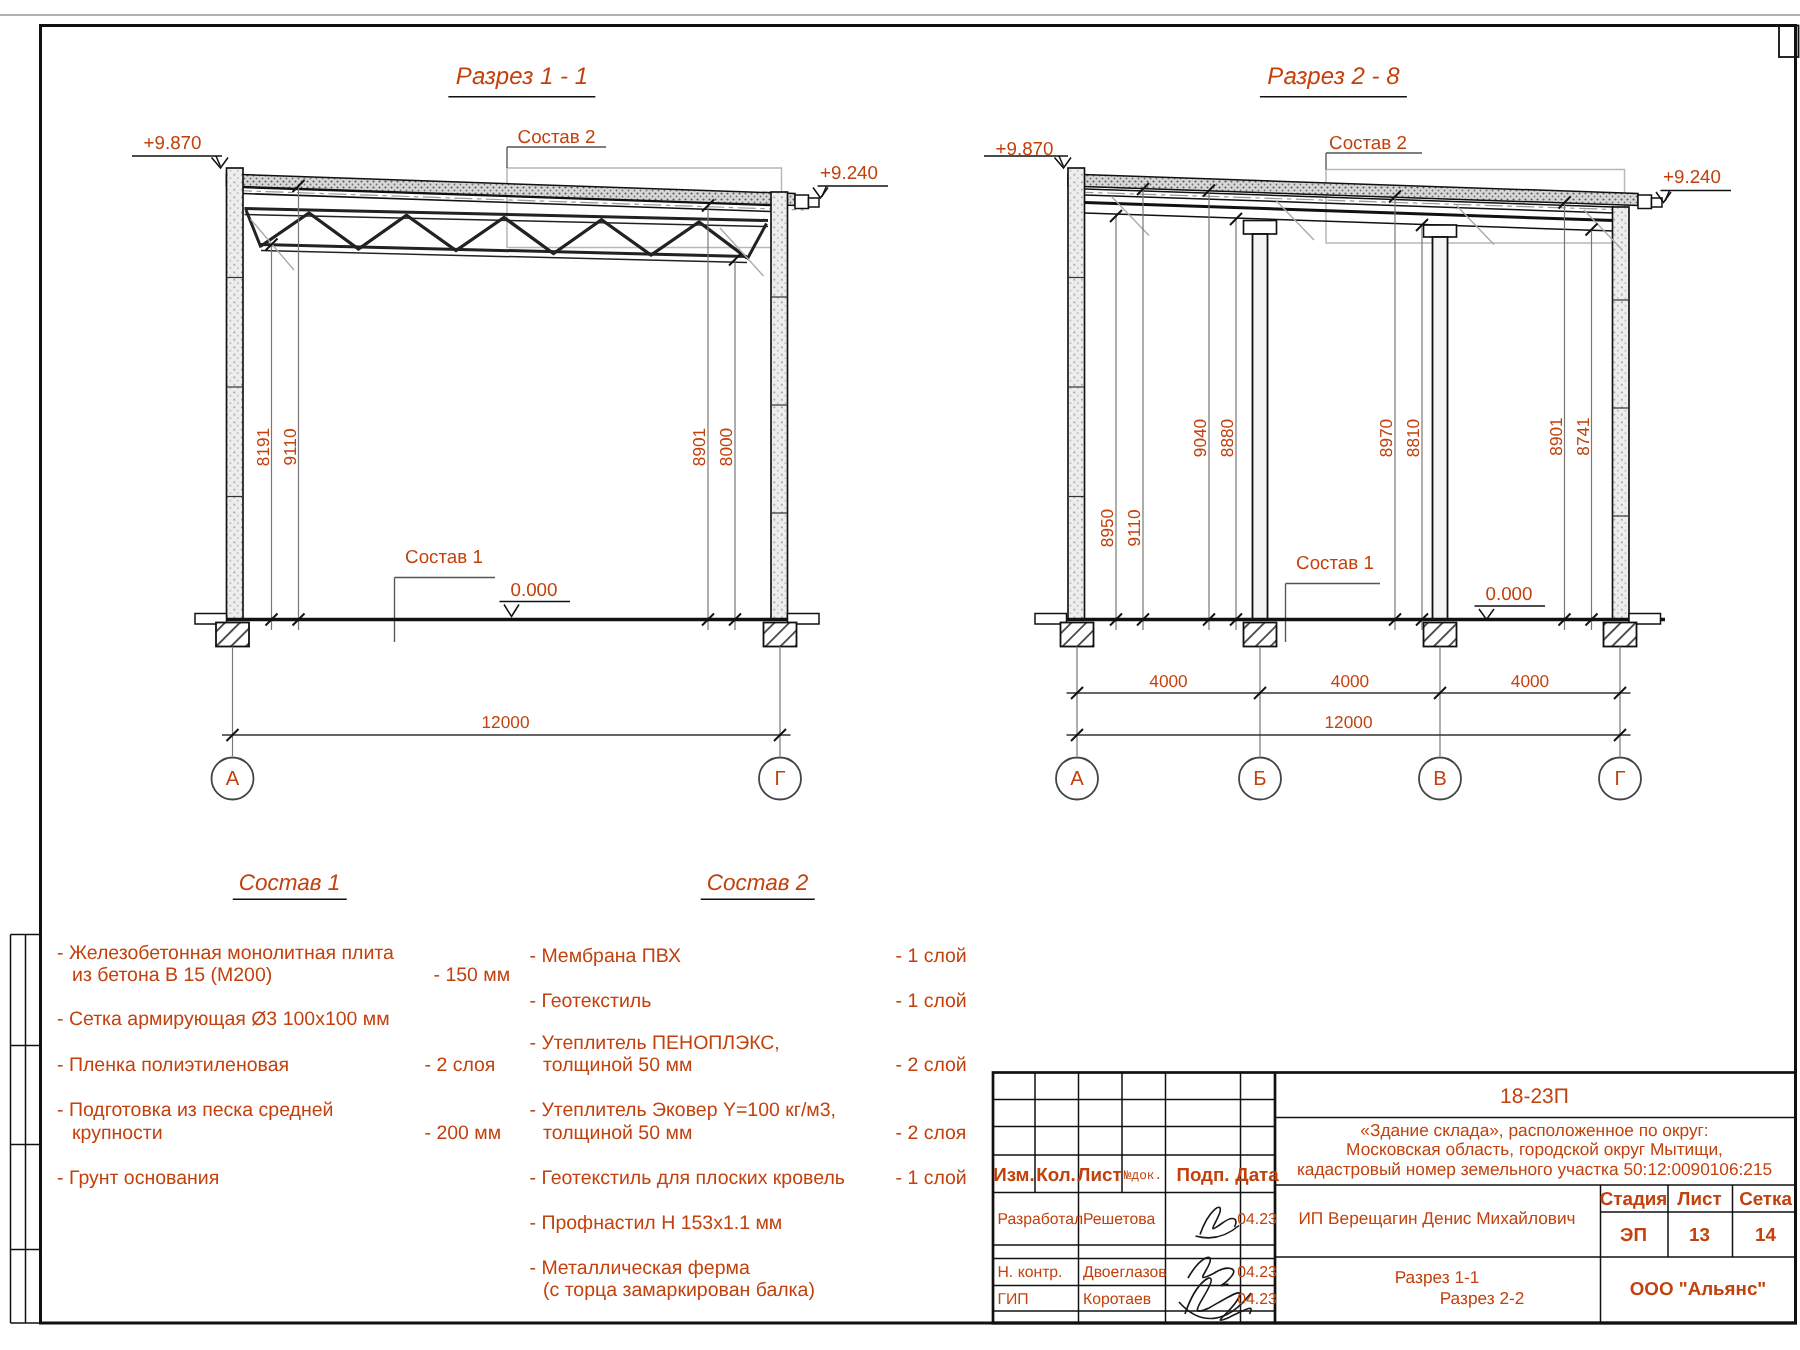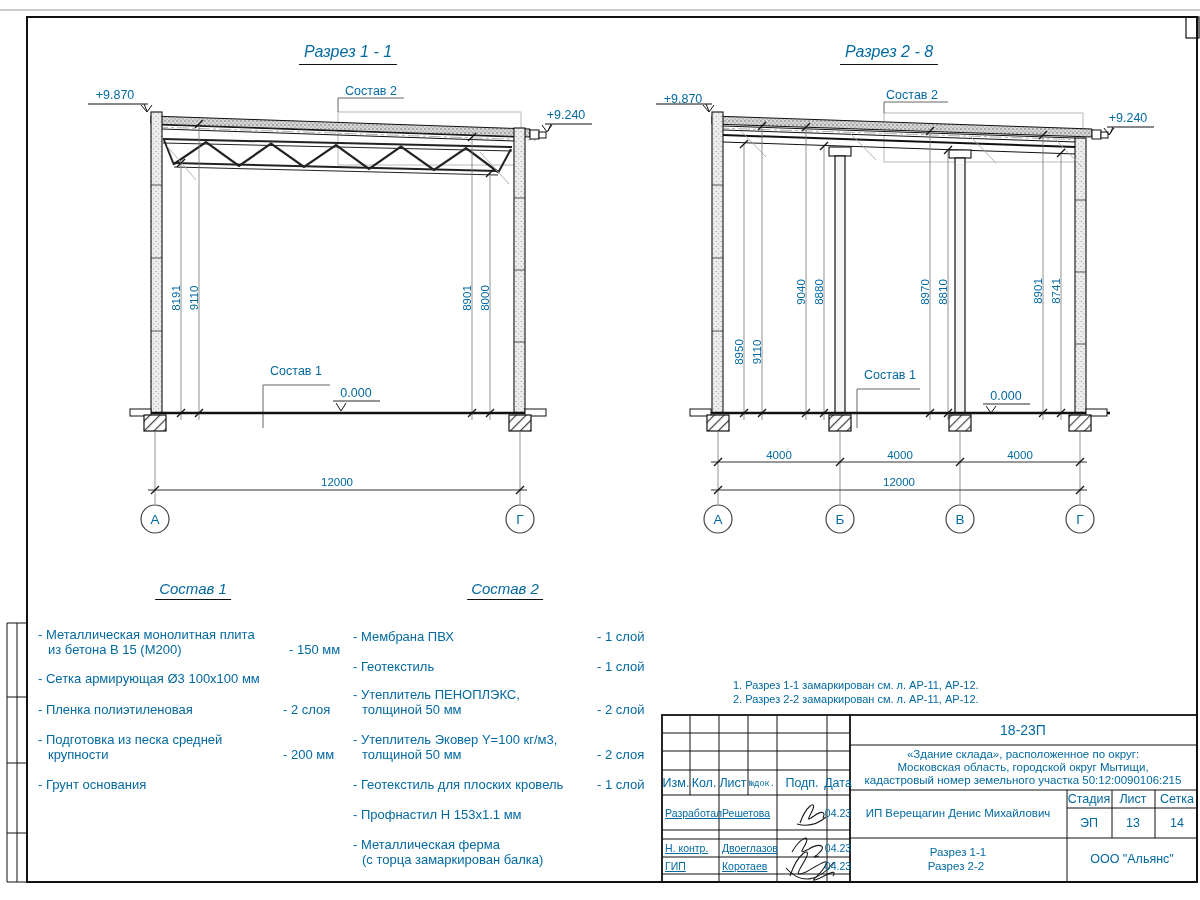--- a/index.html
+++ b/index.html
@@ -1,32 +1,32 @@
 <!DOCTYPE html>
 <html><head>
 <meta charset="utf-8">
 <style>
   html,body{margin:0;padding:0;background:#fff;}
   .sheet{position:relative;width:1200px;height:900px;background:#ffffff;
-         font-family:"Liberation Sans",sans-serif;color:#0369a1;overflow:hidden;}
+         font-family:"Liberation Sans",sans-serif;color:#c2410c;overflow:hidden;}
   svg.lines{position:absolute;left:0;top:0;}
   .t{position:absolute;white-space:nowrap;}
   .c{transform:translate(-50%,-50%);}
-  .vc{transform:translateY(-50%);text-decoration:underline;}
+  .vc{transform:translateY(-50%);}
   .vdim{transform:translate(-50%,-50%) rotate(-90deg);}
   .dim{font-size:11.5px;}
   .lbl{font-size:12.5px;}
   .axis{font-size:13.5px;}
   .sec-title{font-size:16px;font-style:italic;border-bottom:1.2px solid #111;padding:0 5px 3px;}
   .sos-title{font-size:15px;font-style:italic;border-bottom:1.2px solid #111;padding:0 4px 2px;}
   .item{font-size:13px;}
   .note{font-size:11px;line-height:14px;}
   .tb-s{font-size:10.5px;}
   .tb-m{font-size:11.5px;}
-  .tb-h{font-size:12.5px;}
+  .tb-h{font-size:12.5px;font-weight:bold;}
   .tb-b{font-size:14px;}
   .tb-xs{font-size:8.5px;font-family:Liberation Mono, monospace;}
 </style>
 </head>
 <body>
 
 <div class="sheet">
 
 <svg class="lines" width="1200" height="900" viewBox="0 0 1200 900">
   <defs>
@@ -319,21 +319,21 @@
 <div class="t c dim" style="left:779px;top:455px">4000</div>
 <div class="t c dim" style="left:900px;top:455px">4000</div>
 <div class="t c dim" style="left:1020px;top:455px">4000</div>
 <div class="t c dim" style="left:899px;top:482px">12000</div>
 <div class="t c axis" style="left:718px;top:519px">А</div>
 <div class="t c axis" style="left:840px;top:519px">Б</div>
 <div class="t c axis" style="left:960px;top:519px">В</div>
 <div class="t c axis" style="left:1080px;top:519px">Г</div>
 
 <div class="t c sos-title" style="left:193px;top:590px">Состав 1</div>
-<div class="t item" style="left:38px;top:627px">- Металлическая  монолитная плита</div>
+<div class="t item" style="left:38px;top:627px">- Железобетонная  монолитная плита</div>
 <div class="t item" style="left:48px;top:642px">из бетона В 15 (М200)</div>
 <div class="t item" style="left:289px;top:642px">- 150 мм</div>
 <div class="t item" style="left:38px;top:671px">- Сетка армирующая Ø3 100х100 мм</div>
 <div class="t item" style="left:38px;top:702px">- Пленка полиэтиленовая</div>
 <div class="t item" style="left:283px;top:702px">-  2 слоя</div>
 <div class="t item" style="left:38px;top:732px">- Подготовка из песка средней</div>
 <div class="t item" style="left:48px;top:747px">крупности</div>
 <div class="t item" style="left:283px;top:747px">- 200 мм</div>
 <div class="t item" style="left:38px;top:777px">- Грунт основания</div>
 
@@ -347,24 +347,20 @@
 <div class="t item" style="left:597px;top:702px">- 2 слой</div>
 <div class="t item" style="left:353px;top:732px">- Утеплитель Эковер Y=100 кг/м3,</div>
 <div class="t item" style="left:362px;top:747px">толщиной 50 мм</div>
 <div class="t item" style="left:597px;top:747px">- 2 слоя</div>
 <div class="t item" style="left:353px;top:777px">- Геотекстиль для плоских кровель</div>
 <div class="t item" style="left:597px;top:777px">- 1 слой</div>
 <div class="t item" style="left:353px;top:807px">- Профнастил Н 153х1.1 мм</div>
 <div class="t item" style="left:353px;top:837px">- Металлическая ферма</div>
 <div class="t item" style="left:362px;top:852px">(с торца замаркирован балка)</div>
 
-<div class="t note" style="left:733px;top:678px">
-  <div>1. Разрез 1-1 замаркирован см. л. АР-11, АР-12.</div>
-  <div>2. Разрез 2-2 замаркирован см. л. АР-11, АР-12.</div>
-</div>
 
 <div class="t c tb-b" style="left:1023px;top:730px">18-23П</div>
 <div class="t c tb-m" style="left:1023px;top:754px">«Здание склада», расположенное по округ:</div>
 <div class="t c tb-m" style="left:1023px;top:767px">Московская область, городской округ Мытищи,</div>
 <div class="t c tb-m" style="left:1023px;top:780px">кадастровый номер земельного участка 50:12:0090106:215</div>
 
 <div class="t c tb-h" style="left:676px;top:783px">Изм.</div>
 <div class="t c tb-h" style="left:704px;top:783px">Кол.</div>
 <div class="t c tb-h" style="left:733px;top:783px">Лист</div>
 <div class="t c tb-xs" style="left:762px;top:784px">№док.</div>
@@ -382,16 +378,16 @@
 <div class="t c tb-s" style="left:838px;top:866px">04.23</div>
 
 <div class="t c tb-m" style="left:958px;top:813px">ИП Верещагин Денис Михайлович</div>
 <div class="t c tb-h" style="left:1089px;top:799px">Стадия</div>
 <div class="t c tb-h" style="left:1133px;top:799px">Лист</div>
 <div class="t c tb-h" style="left:1177px;top:799px">Сетка</div>
 <div class="t c tb-h" style="left:1089px;top:823px">ЭП</div>
 <div class="t c tb-h" style="left:1133px;top:823px">13</div>
 <div class="t c tb-h" style="left:1177px;top:823px">14</div>
 <div class="t c tb-m" style="left:958px;top:852px">Разрез 1-1</div>
-<div class="t c tb-m" style="left:956px;top:866px">Разрез 2-2</div>
+<div class="t c tb-m" style="left:988px;top:866px">Разрез 2-2</div>
 <div class="t c tb-h" style="left:1132px;top:859px">ООО "Альянс"</div>
 
 </div>
 
 </body></html>

